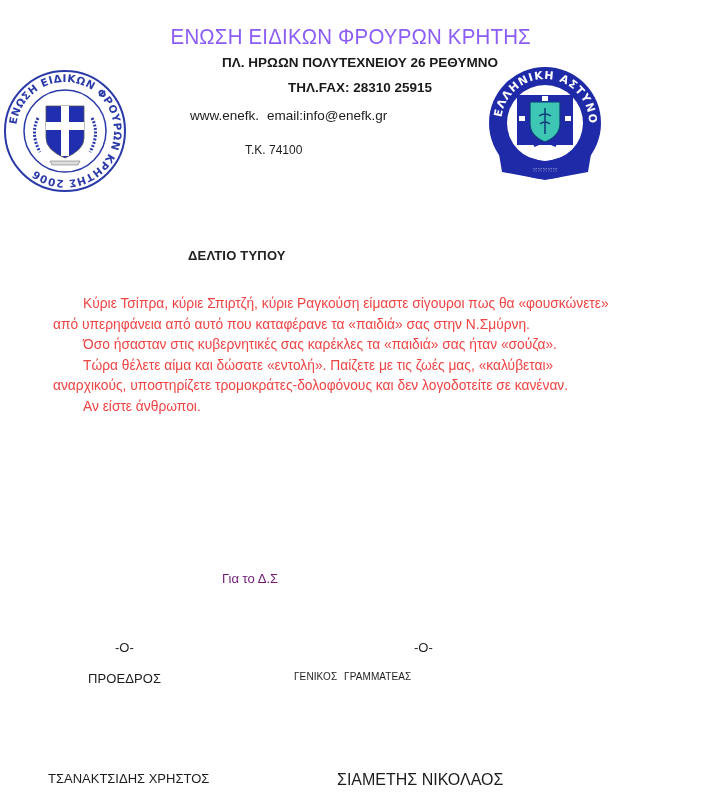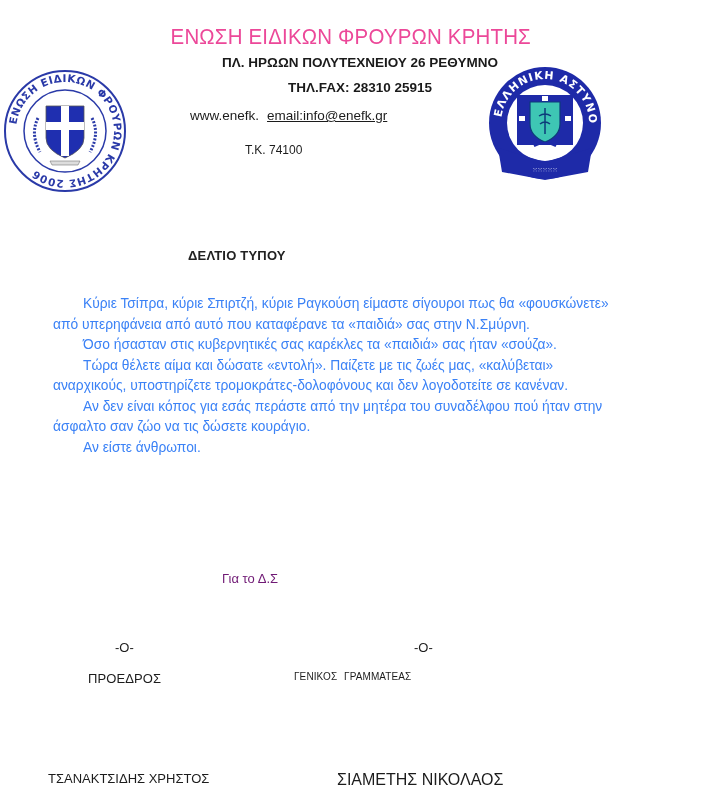--- a/index.html
+++ b/index.html
@@ -2,38 +2,38 @@
 <html><head>
 <meta charset="utf-8">
 <style>
   * { box-sizing: border-box; margin: 0; padding: 0; }
   html, body { width: 720px; height: 810px; background: #ffffff; overflow: hidden; }
   body { position: relative; font-family: "Liberation Sans", "DejaVu Sans", sans-serif; color: #1c1c1c; }
 
   .abs { position: absolute; }
 
   
-  .org-title { left: 0; width: 720px; top: 24px; text-align: center; font-size: 22px; letter-spacing: 0.2px; color: #ec4899; padding-left: 0; }
+  .org-title { left: 0; width: 720px; top: 24px; text-align: center; font-size: 22px; letter-spacing: 0.2px; color: #8b5cf6; padding-left: 0; }
   .org-title span { display: inline-block; margin-left: -18px; transform: scaleX(0.93); }
   .addr { left: 0; width: 720px; text-align: center; font-size: 13.5px; color: #1a1a1a; font-weight: bold; }
   .addr1 { top: 55px; }
   .addr2 { top: 80px; }
   .contact { top: 108px; left: 190px; font-size: 13.5px; }
-  .contact .email { text-decoration: underline; margin-left: 8px; margin-top: 44px; }
+  .contact .email { margin-left: 8px; margin-top: 44px; }
   .tk { top: 143px; left: 245px; font-size: 12px; }
 
   
   .logo-left { left: 2px; top: 68px; width: 126px; height: 126px; }
   .logo-right { left: 484px; top: 62px; width: 122px; height: 122px; }
 
   
   .doc-title { top: 248px; left: 188px; font-size: 13px; font-weight: bold; letter-spacing: 0.2px; color: #222; }
 
   
-  .body-text { left: 53px; top: 294px; width: 560px; font-size: 13.8px; line-height: 20.5px; color: #3b82f6; }
+  .body-text { left: 53px; top: 294px; width: 560px; font-size: 13.8px; line-height: 20.5px; color: #ef4444; }
   .body-text p { margin: 0; }
   .body-text .ind { text-indent: 30px; }
 
   
   .for-board { top: 571px; left: 222px; font-size: 13px; color: #701a75; }
   .mark-left { top: 640px; left: 115px; font-size: 13px; }
   .mark-right { top: 640px; left: 414px; font-size: 13px; }
   .role-left { top: 671px; left: 88px; font-size: 13px; letter-spacing: 0.1px; }
   .role-right { top: 671px; left: 294px; font-size: 10px; letter-spacing: 0.1px; word-spacing: 4px; }
   .name-left { top: 771px; left: 48px; font-size: 13px; }
@@ -93,21 +93,20 @@
     <text x="61" y="110" text-anchor="middle" font-family="DejaVu Sans, sans-serif" font-size="6" fill="#fff">⁙⁙⁙⁙⁙</text>
   </svg>
 </div>
 
 <div class="abs doc-title">ΔΕΛΤΙΟ ΤΥΠΟΥ</div>
 
 <div class="abs body-text">
   <p class="ind">Κύριε Τσίπρα, κύριε Σπιρτζή, κύριε Ραγκούση είμαστε σίγουροι πως θα «φουσκώνετε» από υπερηφάνεια από αυτό που καταφέρανε τα «παιδιά» σας στην Ν.Σμύρνη.</p>
   <p class="ind">Όσο ήσασταν στις    κυβερνητικές σας καρέκλες τα «παιδιά» σας ήταν «σούζα».</p>
   <p class="ind">Τώρα θέλετε αίμα και δώσατε «εντολή». Παίζετε με τις ζωές μας, «καλύβεται» αναρχικούς, υποστηρίζετε τρομοκράτες-δολοφόνους και δεν λογοδοτείτε σε κανέναν.</p>
-  <p class="ind">Αν δεν είναι κόπος για εσάς περάστε από την μητέρα του συναδέλφου πού ήταν στην  άσφαλτο σαν ζώο να τις δώσετε κουράγιο.</p>
   <p class="ind">Αν είστε άνθρωποι.</p>
 </div>
 
 <div class="abs for-board">Για το Δ.Σ</div>
 
 <div class="abs mark-left">-Ο-</div>
 <div class="abs mark-right">-Ο-</div>
 
 <div class="abs role-left">ΠΡΟΕΔΡΟΣ</div>
 <div class="abs role-right">ΓΕΝΙΚΟΣ  ΓΡΑΜΜΑΤΕΑΣ</div>

